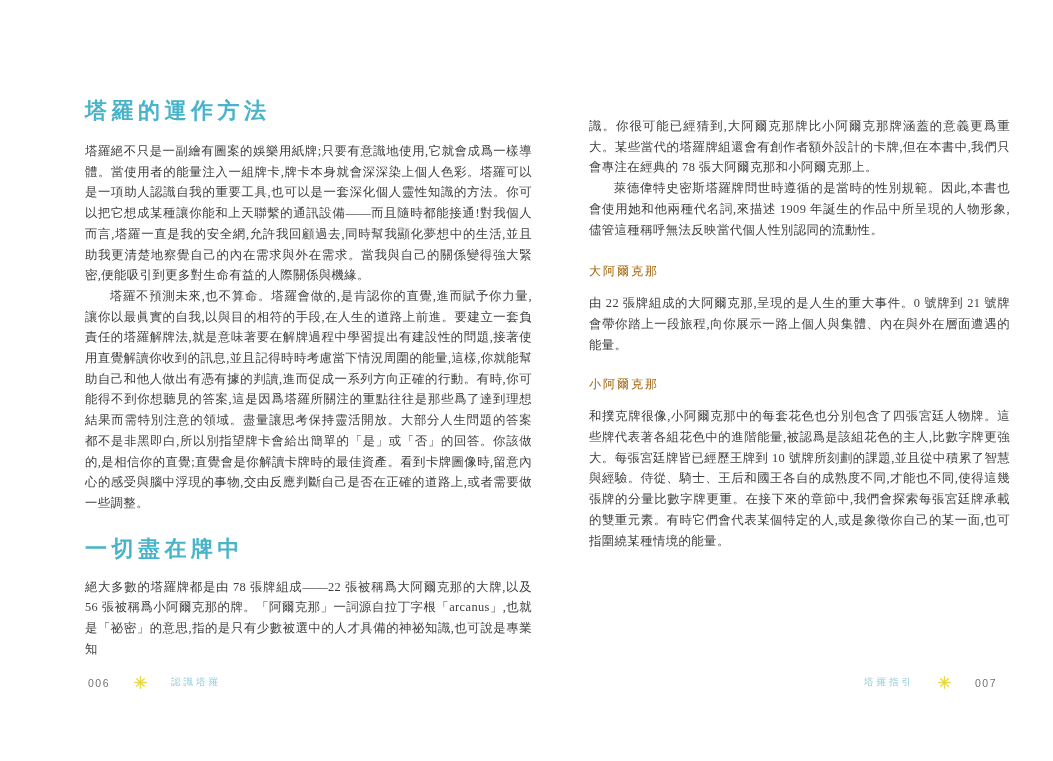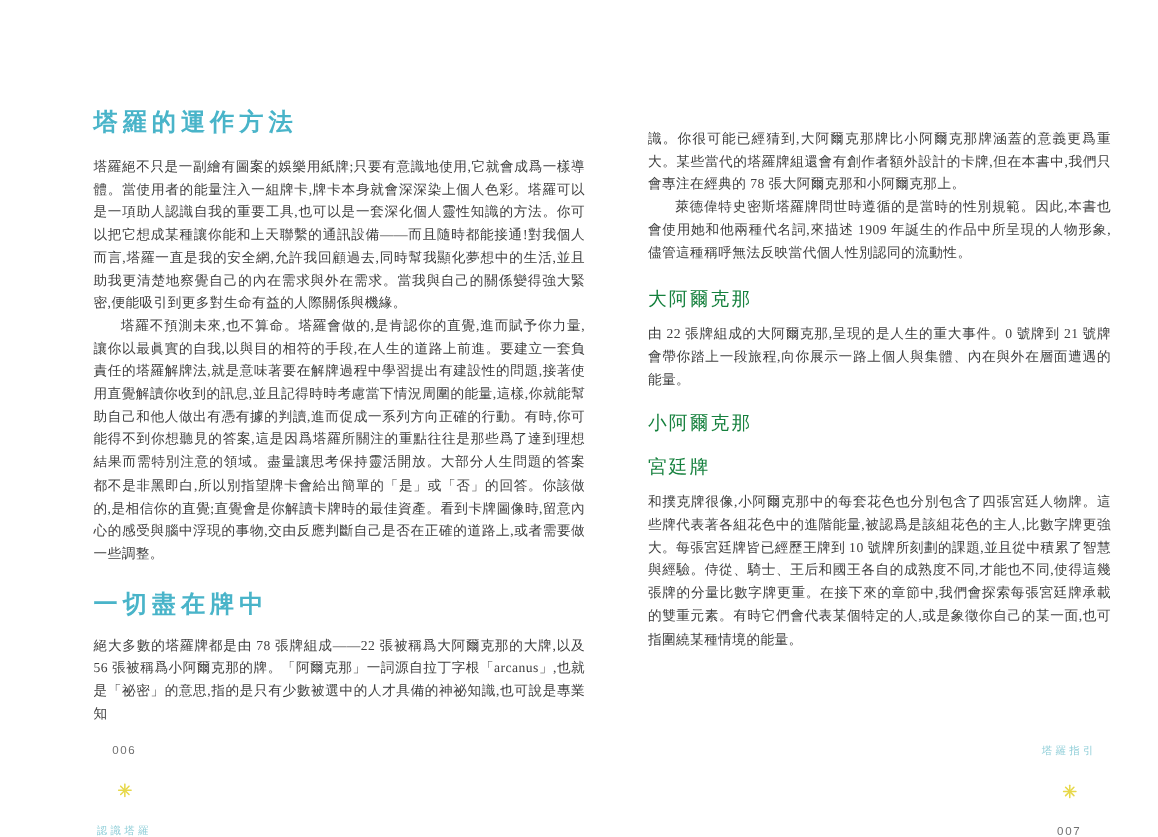--- a/index.html
+++ b/index.html
@@ -31,36 +31,35 @@
     line-height: 20.7px;
     color: #3e3e3e;
     text-align: justify;
     letter-spacing: 0.4px;
   }
   p.indent { text-indent: 2em; }
 
   h2.red {
     font-family: "Liberation Serif", serif;
     font-weight: 400;
-    color: #15803d;
-    font-size: 17px;
+    color: #a16207;
+    font-size: 12px;
     line-height: 21px;
     letter-spacing: 2px;
     margin: 19px 0 11px 0;
   }
   h2.red.first { margin-top: 21px; }
 
   .footer {
     position: absolute;
     top: 676px;
     display: flex;
     align-items: center;
     gap: 24px;
     font-family: "Liberation Sans", sans-serif;
-    flex-direction: column;
   }
   #footer-left  { left: 88px; }
   #footer-right { right: 56px; }
   .pagenum { font-size: 10.5px; color: #707070; letter-spacing: 1.5px; }
   .chapter { font-size: 9.5px;  color: #8fced8; letter-spacing: 3px; }
   .sun { display: inline-flex; line-height: 0; }
 </style>
 </head>
 <body>
 
@@ -73,21 +72,20 @@
     <h1 class="teal second">一切盡在牌中</h1>
     <p class="body">絕大多數的塔羅牌都是由 78 張牌組成——22 張被稱爲大阿爾克那的大牌,以及 56 張被稱爲小阿爾克那的牌。「阿爾克那」一詞源自拉丁字根「arcanus」,也就是「祕密」的意思,指的是只有少數被選中的人才具備的神祕知識,也可說是專業知</p>
   </div>
 
   <div class="page-col" id="right-col">
     <p class="body">識。你很可能已經猜到,大阿爾克那牌比小阿爾克那牌涵蓋的意義更爲重大。某些當代的塔羅牌組還會有創作者額外設計的卡牌,但在本書中,我們只會專注在經典的 78 張大阿爾克那和小阿爾克那上。</p>
     <p class="body indent">萊德偉特史密斯塔羅牌問世時遵循的是當時的性別規範。因此,本書也會使用她和他兩種代名詞,來描述 1909 年誕生的作品中所呈現的人物形象,儘管這種稱呼無法反映當代個人性別認同的流動性。</p>
     <h2 class="red first">大阿爾克那</h2>
     <p class="body">由 22 張牌組成的大阿爾克那,呈現的是人生的重大事件。0 號牌到 21 號牌會帶你踏上一段旅程,向你展示一路上個人與集體、內在與外在層面遭遇的能量。</p>
     <h2 class="red">小阿爾克那</h2>
-    <h2 class="red">宮廷牌</h2>
     <p class="body">和撲克牌很像,小阿爾克那中的每套花色也分別包含了四張宮廷人物牌。這些牌代表著各組花色中的進階能量,被認爲是該組花色的主人,比數字牌更強大。每張宮廷牌皆已經歷王牌到 10 號牌所刻劃的課題,並且從中積累了智慧與經驗。侍從、騎士、王后和國王各自的成熟度不同,才能也不同,使得這幾張牌的分量比數字牌更重。在接下來的章節中,我們會探索每張宮廷牌承載的雙重元素。有時它們會代表某個特定的人,或是象徵你自己的某一面,也可指圍繞某種情境的能量。</p>
   </div>
 
   <div class="footer" id="footer-left">
     <span class="pagenum">006</span>
     <span class="sun">
       <svg width="13" height="13" viewBox="0 0 24 24" aria-hidden="true">
         <g stroke="#e7d84a" stroke-width="2.6" stroke-linecap="round">
           <line x1="12" y1="1.5" x2="12" y2="22.5"></line>
           <line x1="1.5" y1="12" x2="22.5" y2="12"></line>

